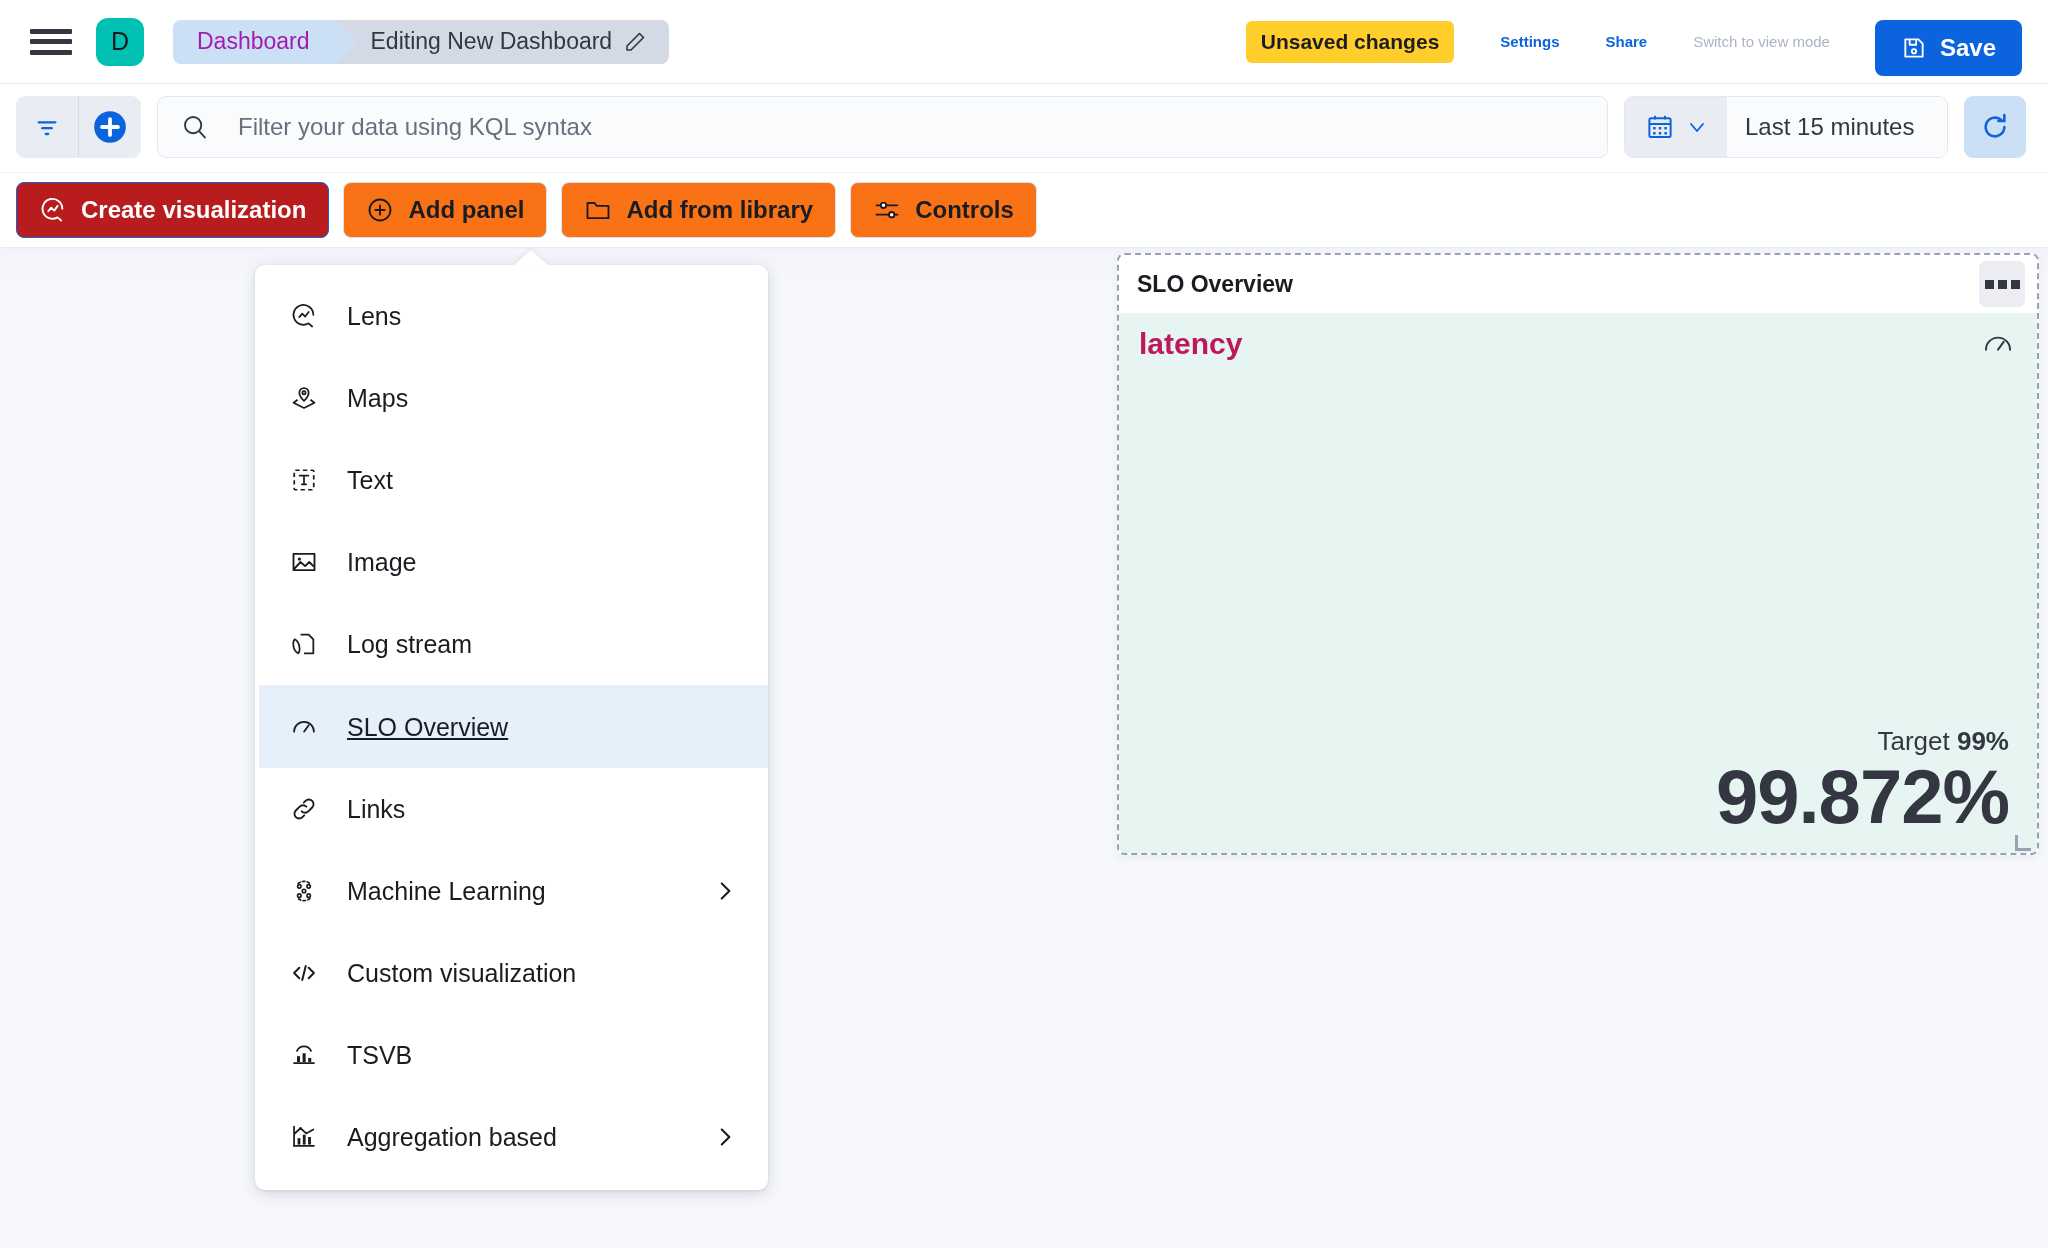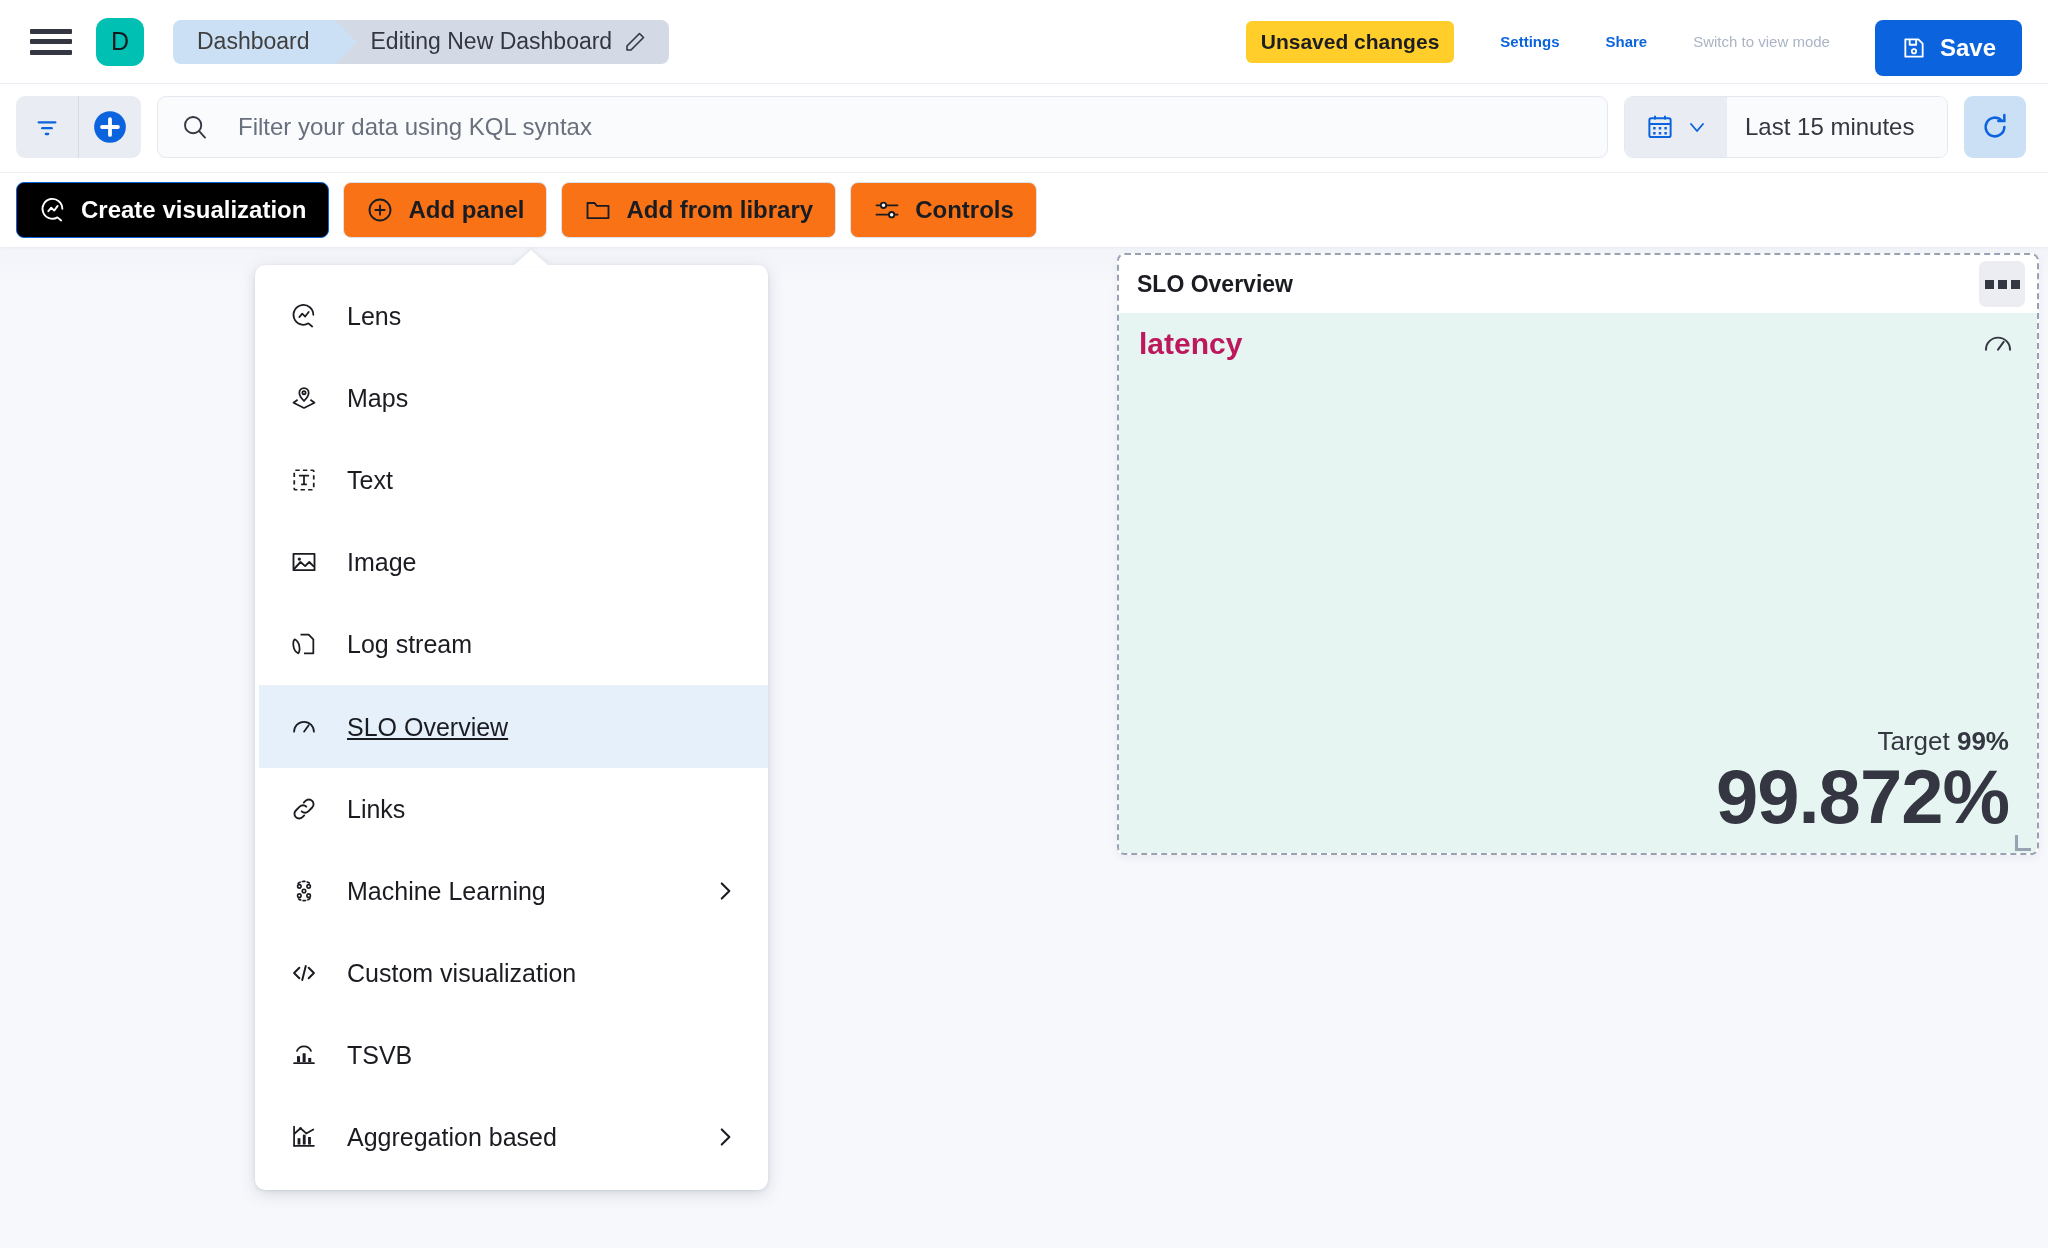--- a/index.html
+++ b/index.html
@@ -40,21 +40,21 @@
   }
 
   .breadcrumbs { display: flex; align-items: center; margin-left: 29px; height: 44px; }
   .crumb {
     display: flex; align-items: center;
     height: 44px; font-size: 23px;
     position: relative;
     padding: 0 20px;
   }
   .crumb.first {
-    background: #CCE0F5; color: #404040;
+    background: #CCE0F5; color: #a21caf;
     border-radius: 8px 0 0 8px;
     padding-left: 24px; padding-right: 26px;
   }
   .crumb.first:after {
     content: ""; position: absolute; right: -21px; top: 0;
     border-top: 22px solid transparent;
     border-bottom: 22px solid transparent;
     border-left: 22px solid #CCE0F5;
     z-index: 2;
   }
@@ -154,21 +154,21 @@
   .tb-btn {
     height: 56px; border-radius: 8px;
     display: flex; align-items: center; gap: 14px;
     padding: 0 22px;
     font-size: 24px; font-weight: 700;
     cursor: pointer;
     border: 1px solid #DCE2EC;
     background: #f97316; color: #1A1C21;
   }
   .tb-btn.primary {
-    background: #000000; color: #fff; border-color: #0B64DD;
+    background: #b91c1c; color: #fff; border-color: #0B64DD;
   }
 
   
   .body-area {
     position: relative;
     height: calc(1248px - 84px - 90px - 74px);
     background: linear-gradient(180deg,#F2F4F9 0%, #F7F8FC 40px, #F7F8FC 100%);
   }
 
   

